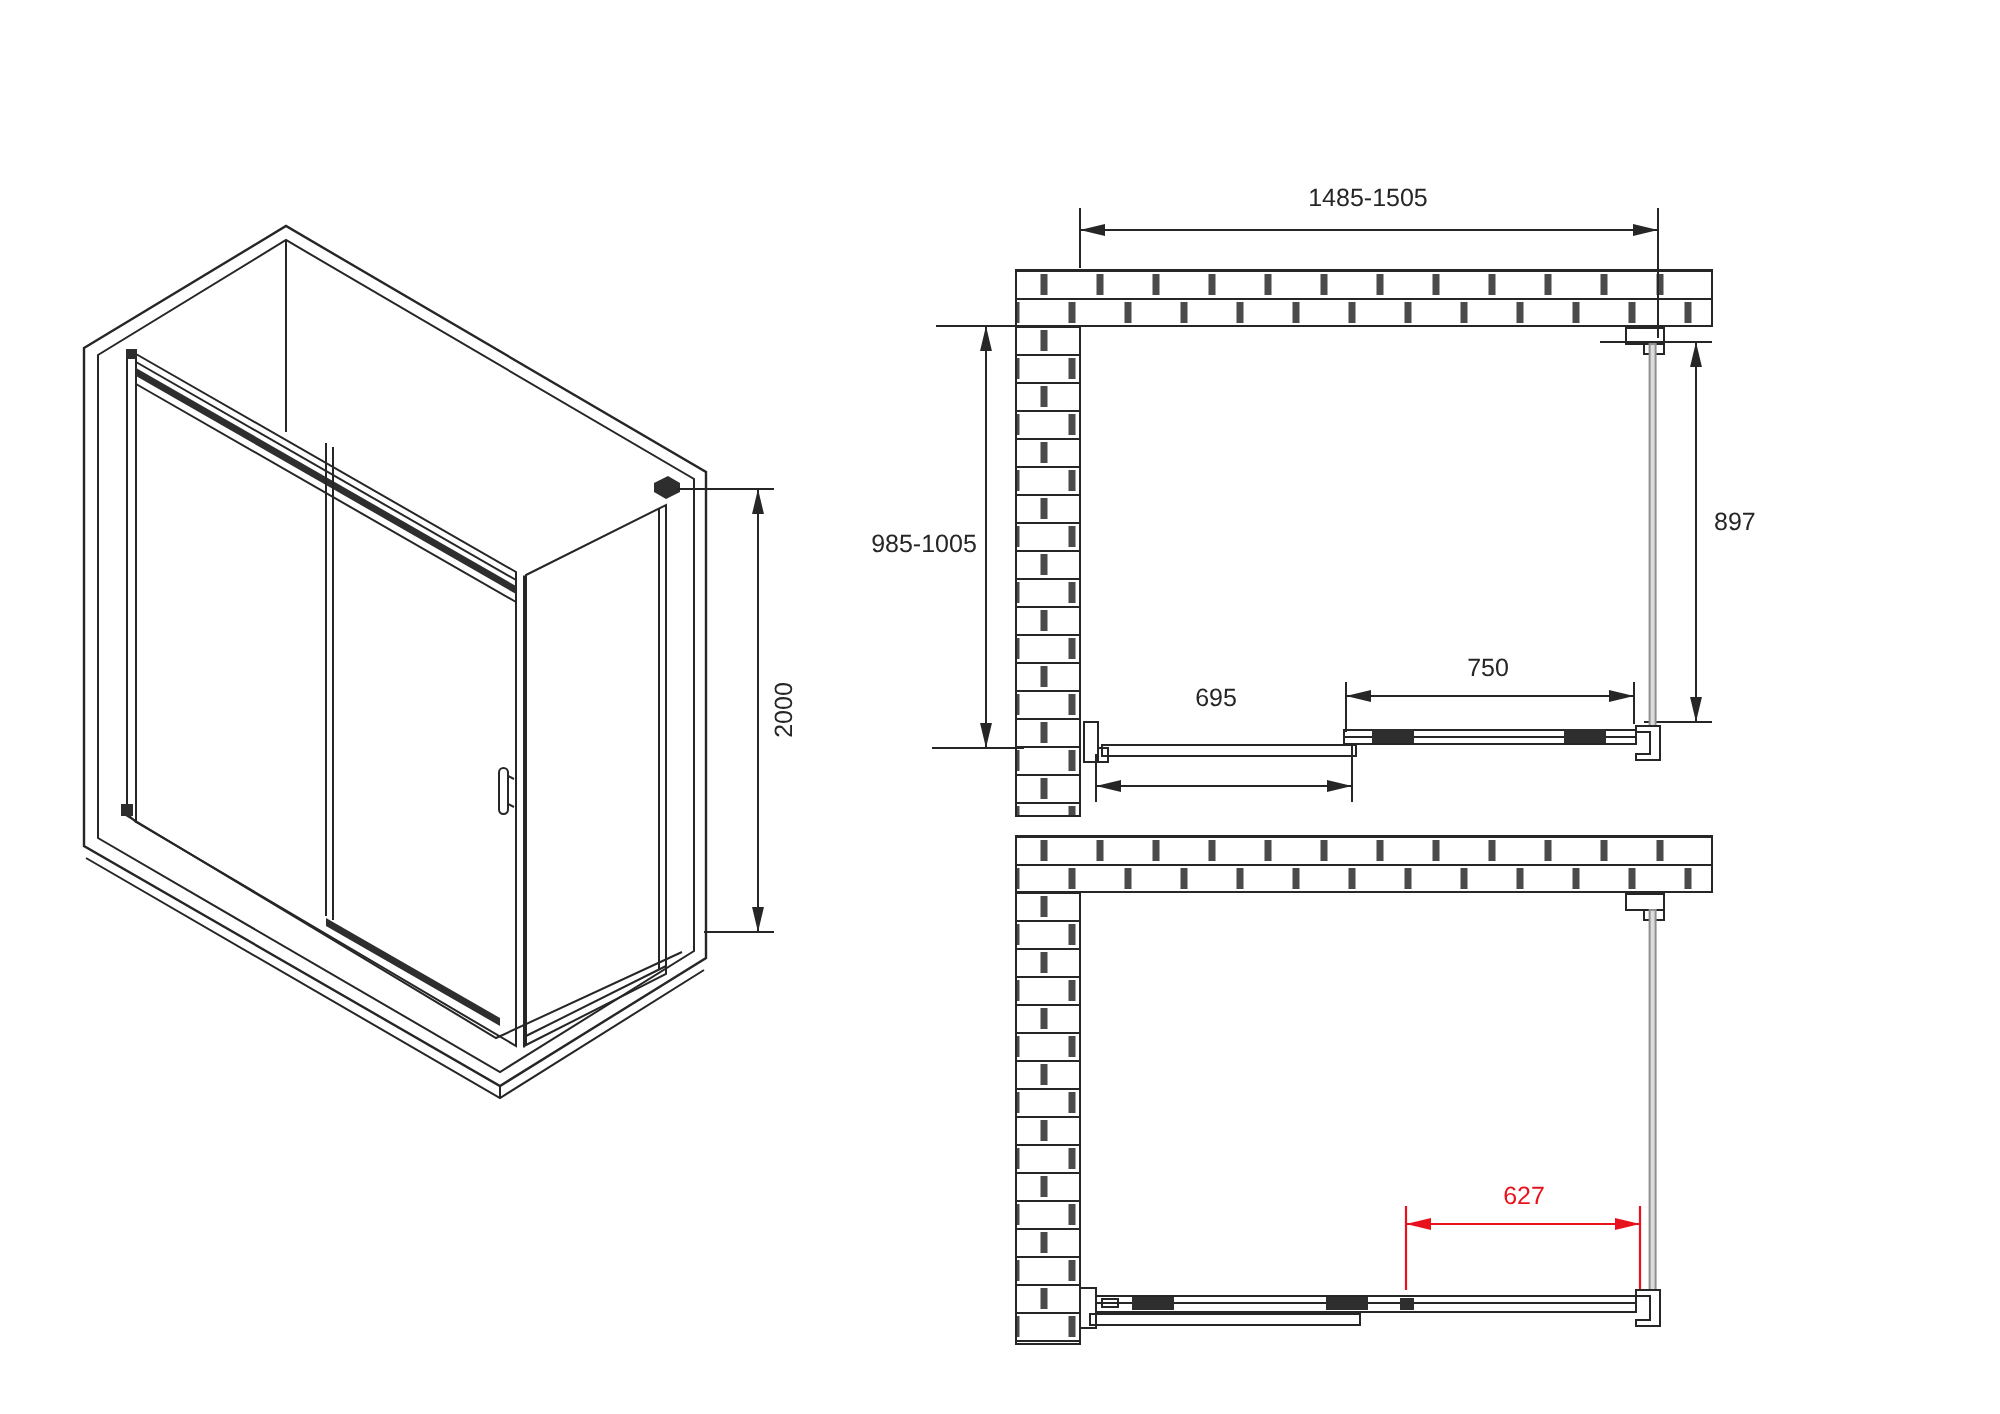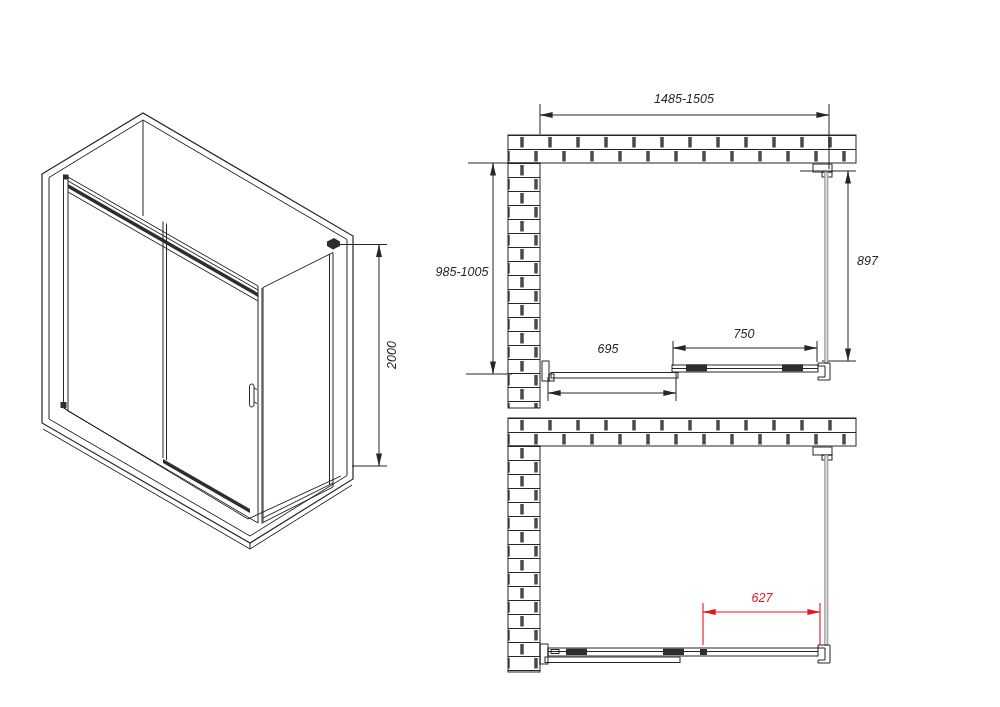--- a/index.html
+++ b/index.html
@@ -1,16 +1,16 @@
 <!DOCTYPE html>
 <html><head>
 <meta charset="utf-8">
 <style>
   html,body{margin:0;padding:0;background:#ffffff;}
-  .page{position:relative;width:912px;height:707px;background:#ffffff;overflow:hidden;font-style:italic;}
+  .page{position:relative;width:912px;height:707px;background:#ffffff;overflow:hidden;}
   svg{display:block;}
   svg text{font-family:"Liberation Sans","DejaVu Sans",sans-serif;font-size:12.5px;fill:#262626;}
   .ln{stroke:#262626;stroke-width:1;fill:none;}
   .ln12{stroke:#262626;stroke-width:1.2;fill:none;}
   .dim{stroke:#262626;stroke-width:1;fill:none;}
   .dimred{stroke:#e8121c;stroke-width:1.1;fill:none;}
   .redtxt{fill:#e8121c;}
   .dark{fill:#2e2e2e;stroke:none;}
   .glass{fill:#dcdcdc;stroke:#8f8f8f;stroke-width:1;}
   .wall{stroke:#262626;stroke-width:1;}

